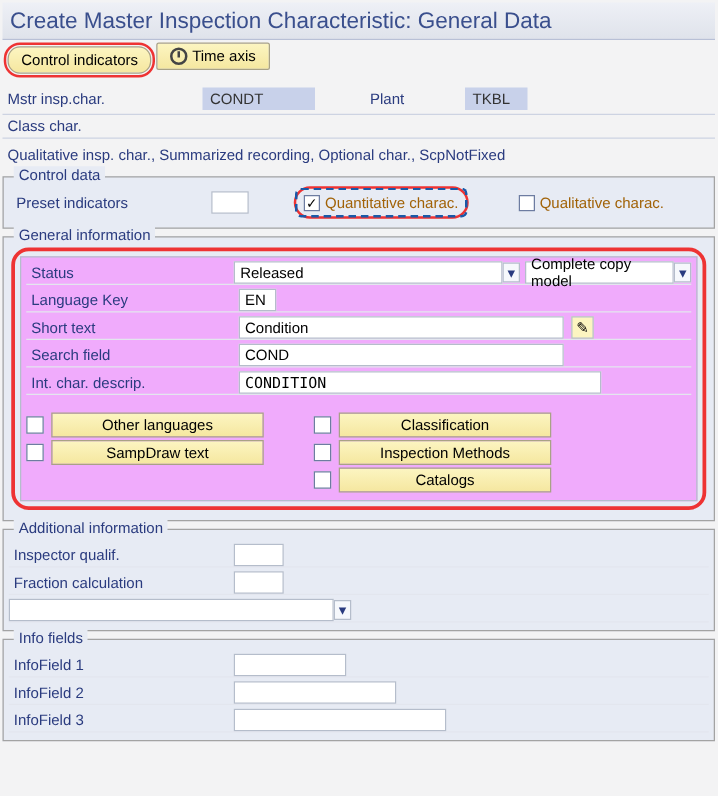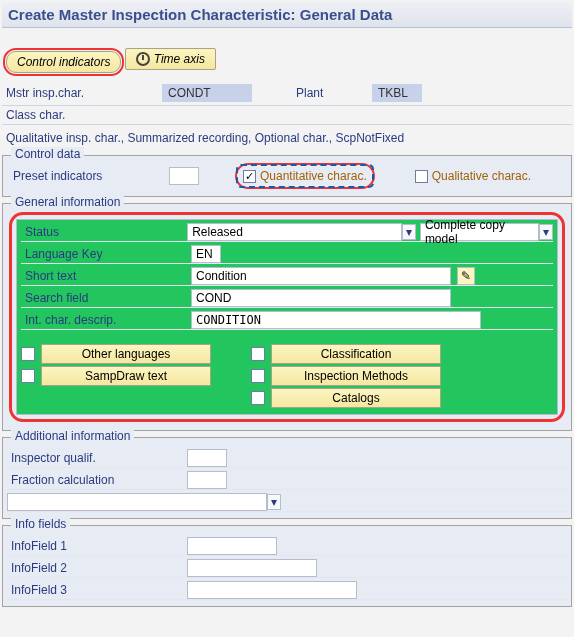--- a/index.html
+++ b/index.html
@@ -1,24 +1,24 @@
 <!DOCTYPE html>
 <html><head>
 <meta charset="utf-8">
 <style>
   * { box-sizing: border-box; font-family: Arial, Helvetica, sans-serif; font-size: 12px; }
   html, body { margin: 0; padding: 0; background: #f3f3f4; width: 574px; }
   body { padding: 2px; }
   .title {
-    font-size: 15px; font-weight: bold; color: #3a4f8d;
+    font-size: 18px; font-weight: normal; color: #3a4f8d;
     background: linear-gradient(#eef0f6, #dfe3eb);
     border-bottom: 1px solid #b8c0d6;
-    padding: 4px 6px; margin-bottom: 18px;
-  }
-  .toolbar { margin-bottom: 8px; padding: 2px 4px; font-style: italic; }
+    padding: 4px 6px; margin-bottom: 0;
+  }
+  .toolbar { margin-bottom: 8px; padding: 2px 4px; }
   .btn {
     display: inline-flex; align-items: center; gap: 4px;
     background: linear-gradient(#fcf5c1, #f5e7a0);
     border: 1px solid #a9a286;
     padding: 2px 10px; height: 22px; cursor: pointer;
     border-radius: 2px;
   }
   .btn.hi-ring { outline: 2px solid #e33; border-radius: 10px; outline-offset: 1px; }
   .icon-clock {
     width: 14px; height: 14px; display: inline-block;
@@ -43,21 +43,21 @@
     border: 1px solid #a3a3a3; margin: 6px 0;
     background: #e7ebf4;
   }
   .group-title {
     position: relative; top: -9px; left: 8px;
     display: inline-block; background: #e7ebf4;
     color: #2a3b7f; padding: 0 4px;
   }
   .group-body { padding: 0 6px 8px 6px; margin-top: -6px; }
   .inset {
-    background: #22c55e; border: 1px solid #b5bdcb; padding: 0 4px 4px 4px;
+    background: #f0abfc; border: 1px solid #b5bdcb; padding: 0 4px 4px 4px;
   }
   .inset .row { border-bottom: 1px solid #e3e6ee; }
   .input {
     background: #fff; border: 1px solid #b5bdcb; height: 18px;
     padding: 1px 4px; display: inline-flex; align-items: center;
     min-width: 30px;
   }
   .input.wide { width: 260px; }
   .cbox {
     display:inline-flex; align-items:center; gap:4px; color:#a16207; cursor:pointer;

